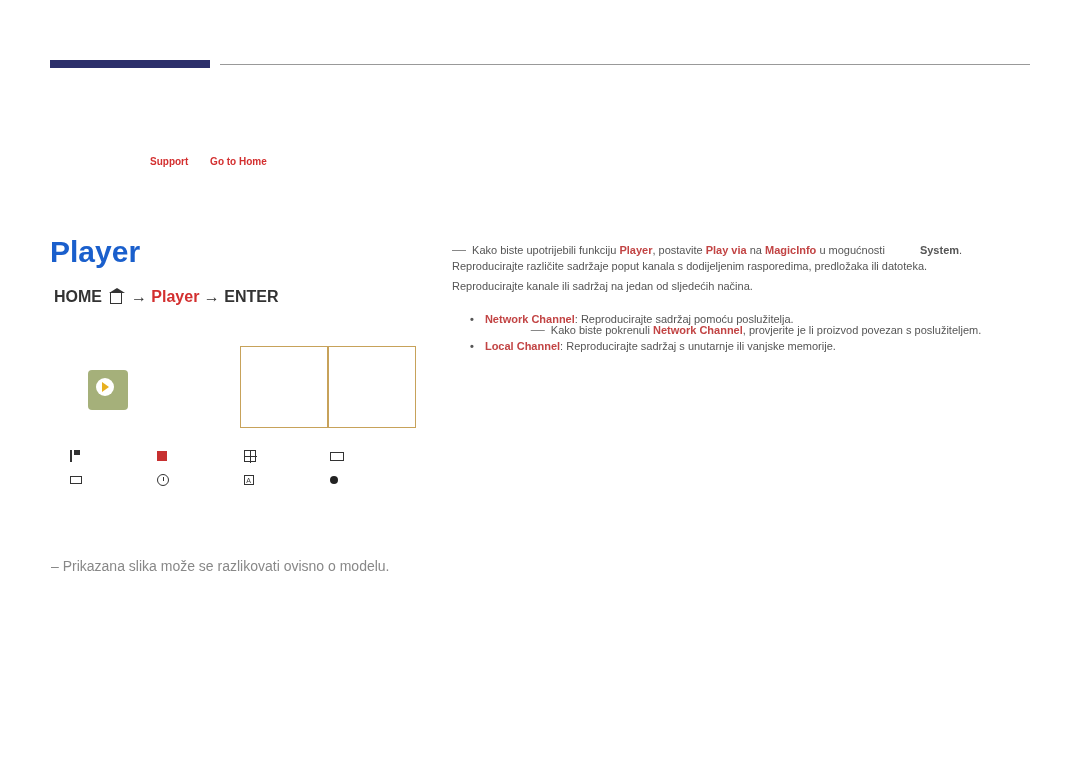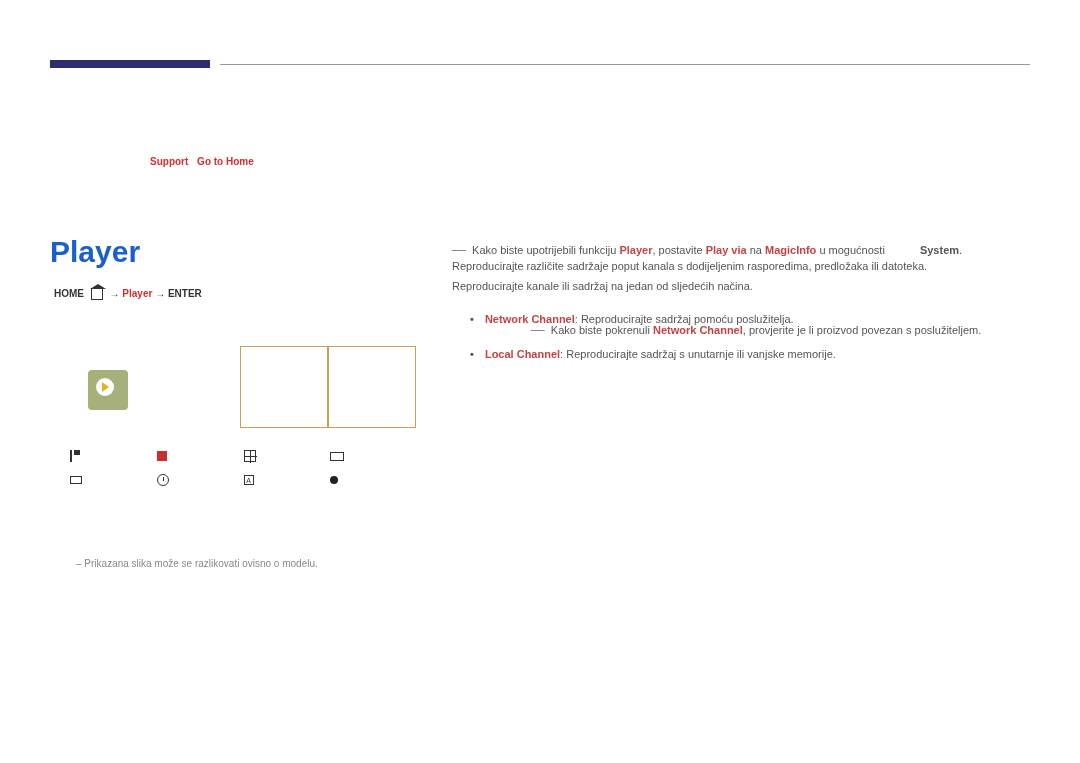--- a/index.html
+++ b/index.html
@@ -1,23 +1,23 @@
 <!DOCTYPE html>
 <html><head>
 <meta charset="utf-8">
 <style>
 * { margin: 0; padding: 0; box-sizing: border-box; }
 body { font-family: Arial, sans-serif; background: #fff; width: 1080px; height: 763px; position: relative; color: #333; }
 .header-bar { position: absolute; top: 60px; left: 50px; width: 160px; height: 8px; background: #2c2f6b; }
 .header-line { position: absolute; top: 64px; left: 220px; right: 50px; height: 1px; background: #999; }
 .breadcrumb { position: absolute; top: 156px; left: 150px; font-size: 10px; }
 .breadcrumb .b1 { color: #d32f2f; font-weight: bold; }
-.breadcrumb .b2 { color: #d32f2f; font-weight: bold; margin-left: 6px; }
+.breadcrumb .b2 { color: #d32f2f; font-weight: bold; margin-left: 19px; }
 .main-title { position: absolute; top: 235px; left: 50px; font-size: 30px; font-weight: bold; color: #1a5fcc; }
-.home-path { position: absolute; top: 288px; left: 54px; font-size: 10px; }
+.home-path { position: absolute; top: 288px; left: 54px; font-size: 16px; }
 .home-path .home-label { font-weight: bold; }
 .home-path .path-player { color: #d32f2f; font-weight: bold; }
 .home-path .enter-label { font-weight: bold; }
 .home-icon { display: inline-block; width: 12px; height: 12px; border: 1px solid #333; position: relative; vertical-align: middle; margin: 0 4px; }
 .home-icon::before { content: ""; position: absolute; top: -5px; left: -2px; width: 0; height: 0; border-left: 8px solid transparent; border-right: 8px solid transparent; border-bottom: 5px solid #333; }
 
 .player-card { position: absolute; top: 370px; left: 88px; width: 40px; height: 40px; background: #a5b07a; border-radius: 4px; }
 .player-card .circle { position: absolute; top: 8px; left: 8px; width: 18px; height: 18px; background: #fff; border-radius: 50%; }
 .player-card .tri { position: absolute; top: 12px; left: 14px; width: 0; height: 0; border-left: 7px solid #e8b020; border-top: 5px solid transparent; border-bottom: 5px solid transparent; }
 
@@ -36,35 +36,35 @@
 .grid4 { width: 12px; height: 12px; border: 1px solid #333; position: relative; }
 .grid4::before { content: ""; position: absolute; top: 5px; left: 0; width: 12px; height: 1px; background: #333; }
 .grid4::after { content: ""; position: absolute; top: 0; left: 5px; width: 1px; height: 12px; background: #333; }
 .rect-o { width: 14px; height: 9px; border: 1px solid #333; }
 .rect-sm { width: 12px; height: 8px; border: 1px solid #333; }
 .clock { width: 12px; height: 12px; border: 1px solid #333; border-radius: 50%; position: relative; }
 .clock::after { content: ""; position: absolute; top: 2px; left: 5px; width: 1px; height: 4px; background: #333; }
 .a-box { width: 10px; height: 10px; border: 1px solid #333; font-size: 7px; text-align: center; line-height: 9px; }
 .dot { width: 8px; height: 8px; background: #222; border-radius: 50%; }
 
-.footnote { position: absolute; top: 558px; left: 76px; font-size: 10px; color: #888; }
+.footnote { position: absolute; top: 558px; left: 51px; font-size: 14px; color: #888; }
 .footnote::before { content: "– "; }
 
 .para { position: absolute; font-size: 11px; line-height: 1.8; color: #555; }
 .para .red { color: #c24444; font-weight: bold; }
 .p1 { top: 237px; left: 452px; width: 580px; }
 .p1 .dash { color: #888; font-size: 14px; margin-right: 3px; }
 .p1 .keyword-b { font-weight: bold; color: #555; margin-left: 32px; }
 .p2 { top: 257px; left: 452px; width: 580px; }
 .p3 { top: 277px; left: 452px; width: 580px; }
 .p4 { top: 297px; left: 470px; width: 560px; margin-top: 13px; }
 .p4 .bullet { font-weight: bold; margin-right: 8px; }
 .p5 { top: 317px; left: 476px; width: 560px; text-align: center; }
 .p5 .dash { color: #888; font-size: 14px; margin-right: 3px; }
-.p6 { top: 337px; left: 470px; width: 560px; margin-top: 8px; }
+.p6 { top: 337px; left: 470px; width: 560px; }
 .p6 .bullet { font-weight: bold; margin-right: 8px; }
 </style>
 </head>
 <body>
 
 <div class="header-bar"></div>
 <div class="header-line"></div>
 
 <div class="breadcrumb">
   <span class="b1">Support</span>

